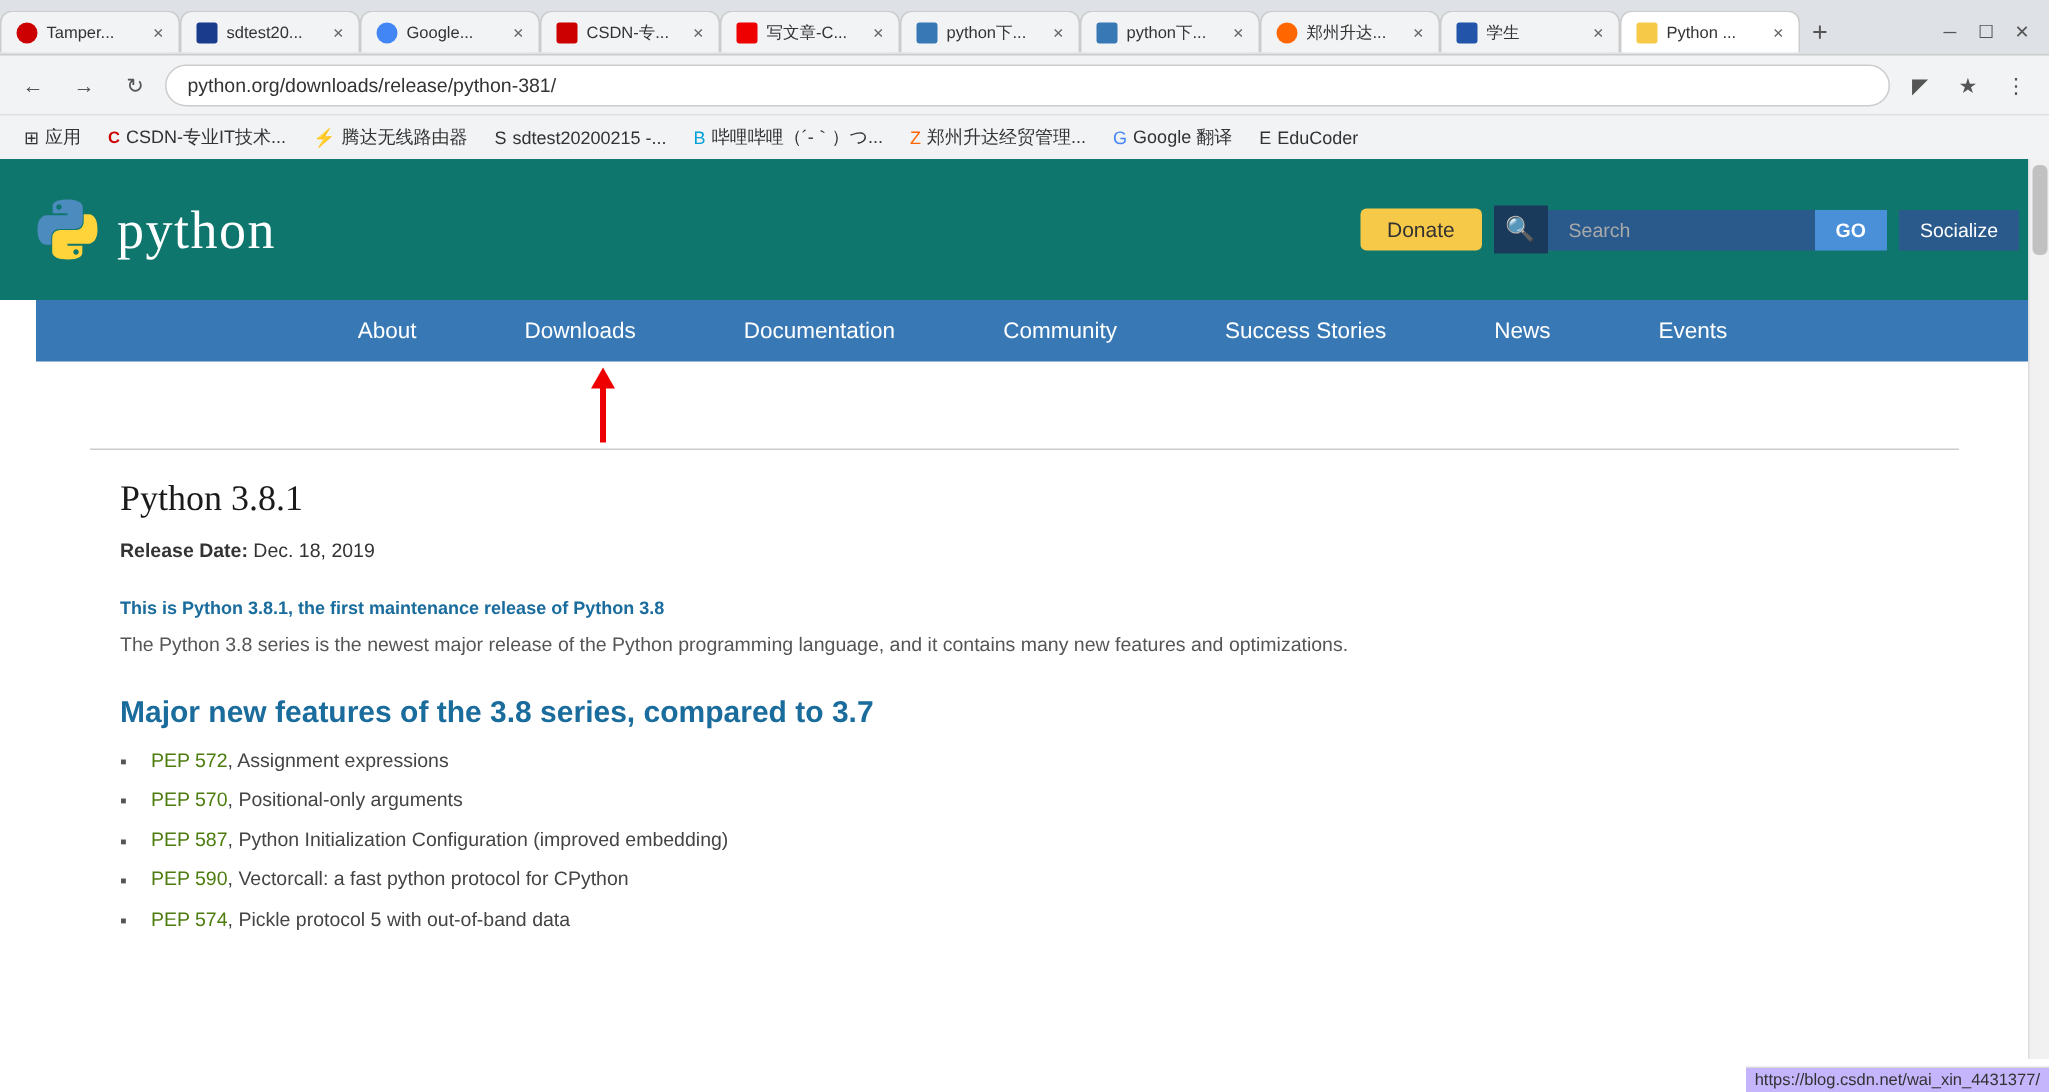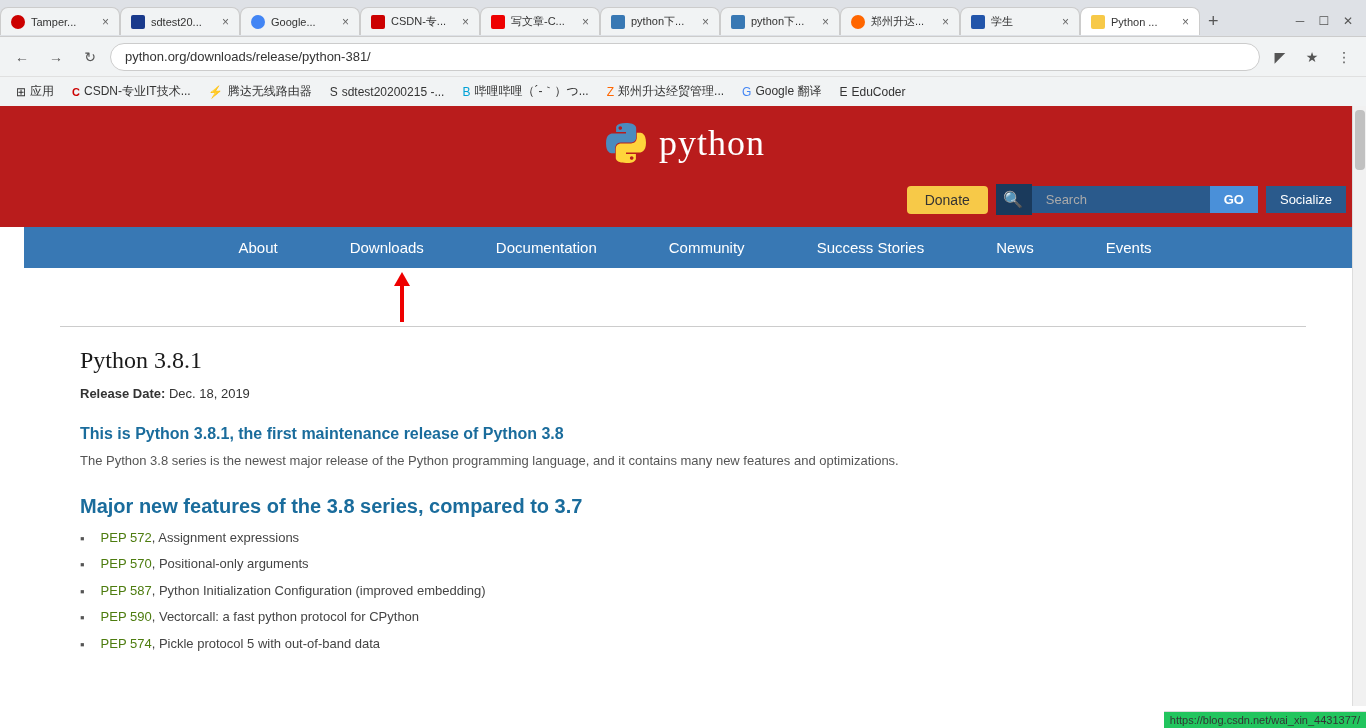--- a/index.html
+++ b/index.html
@@ -163,26 +163,25 @@
     }
 
     
     .website {
       background: #fff;
       min-height: 600px;
     }
 
     
     .site-header {
-      background: #b91c1c;
-      display: flex;
-      align-items: center;
-      padding: 12px 20px;
+      background: #0f766e;
+      display: flex;
+      align-items: center;
+      padding: 22px 20px;
       gap: 16px;
-      flex-direction: column;
     }
     .site-logo {
       display: flex;
       align-items: center;
       gap: 8px;
     }
     .logo-icon {
       width: 50px;
       height: 50px;
     }
@@ -314,21 +313,21 @@
     }
     .release-date {
       font-size: 13px;
       color: #333;
       margin-bottom: 24px;
     }
     .release-date-label {
       font-weight: bold;
     }
     .section-heading {
-      font-size: 16px;
+      font-size: 12px;
       color: #1a6c9c;
       margin-bottom: 8px;
       font-weight: bold;
     }
     .section-text {
       font-size: 13px;
       color: #555;
       margin-bottom: 24px;
       line-height: 1.5;
     }
@@ -361,21 +360,21 @@
     .feature-link {
       color: #4d7c0f;
       text-decoration: none;
     }
 
     
     .bottom-url {
       position: fixed;
       bottom: 0;
       right: 0;
-      background: #22c55e;
+      background: #c4b5fd;
       font-size: 11px;
       color: #333;
       padding: 2px 6px;
       border-top: 1px solid #ddd;
     }
 
     
     .scrollbar-area {
       position: fixed;
       top: 106px;

